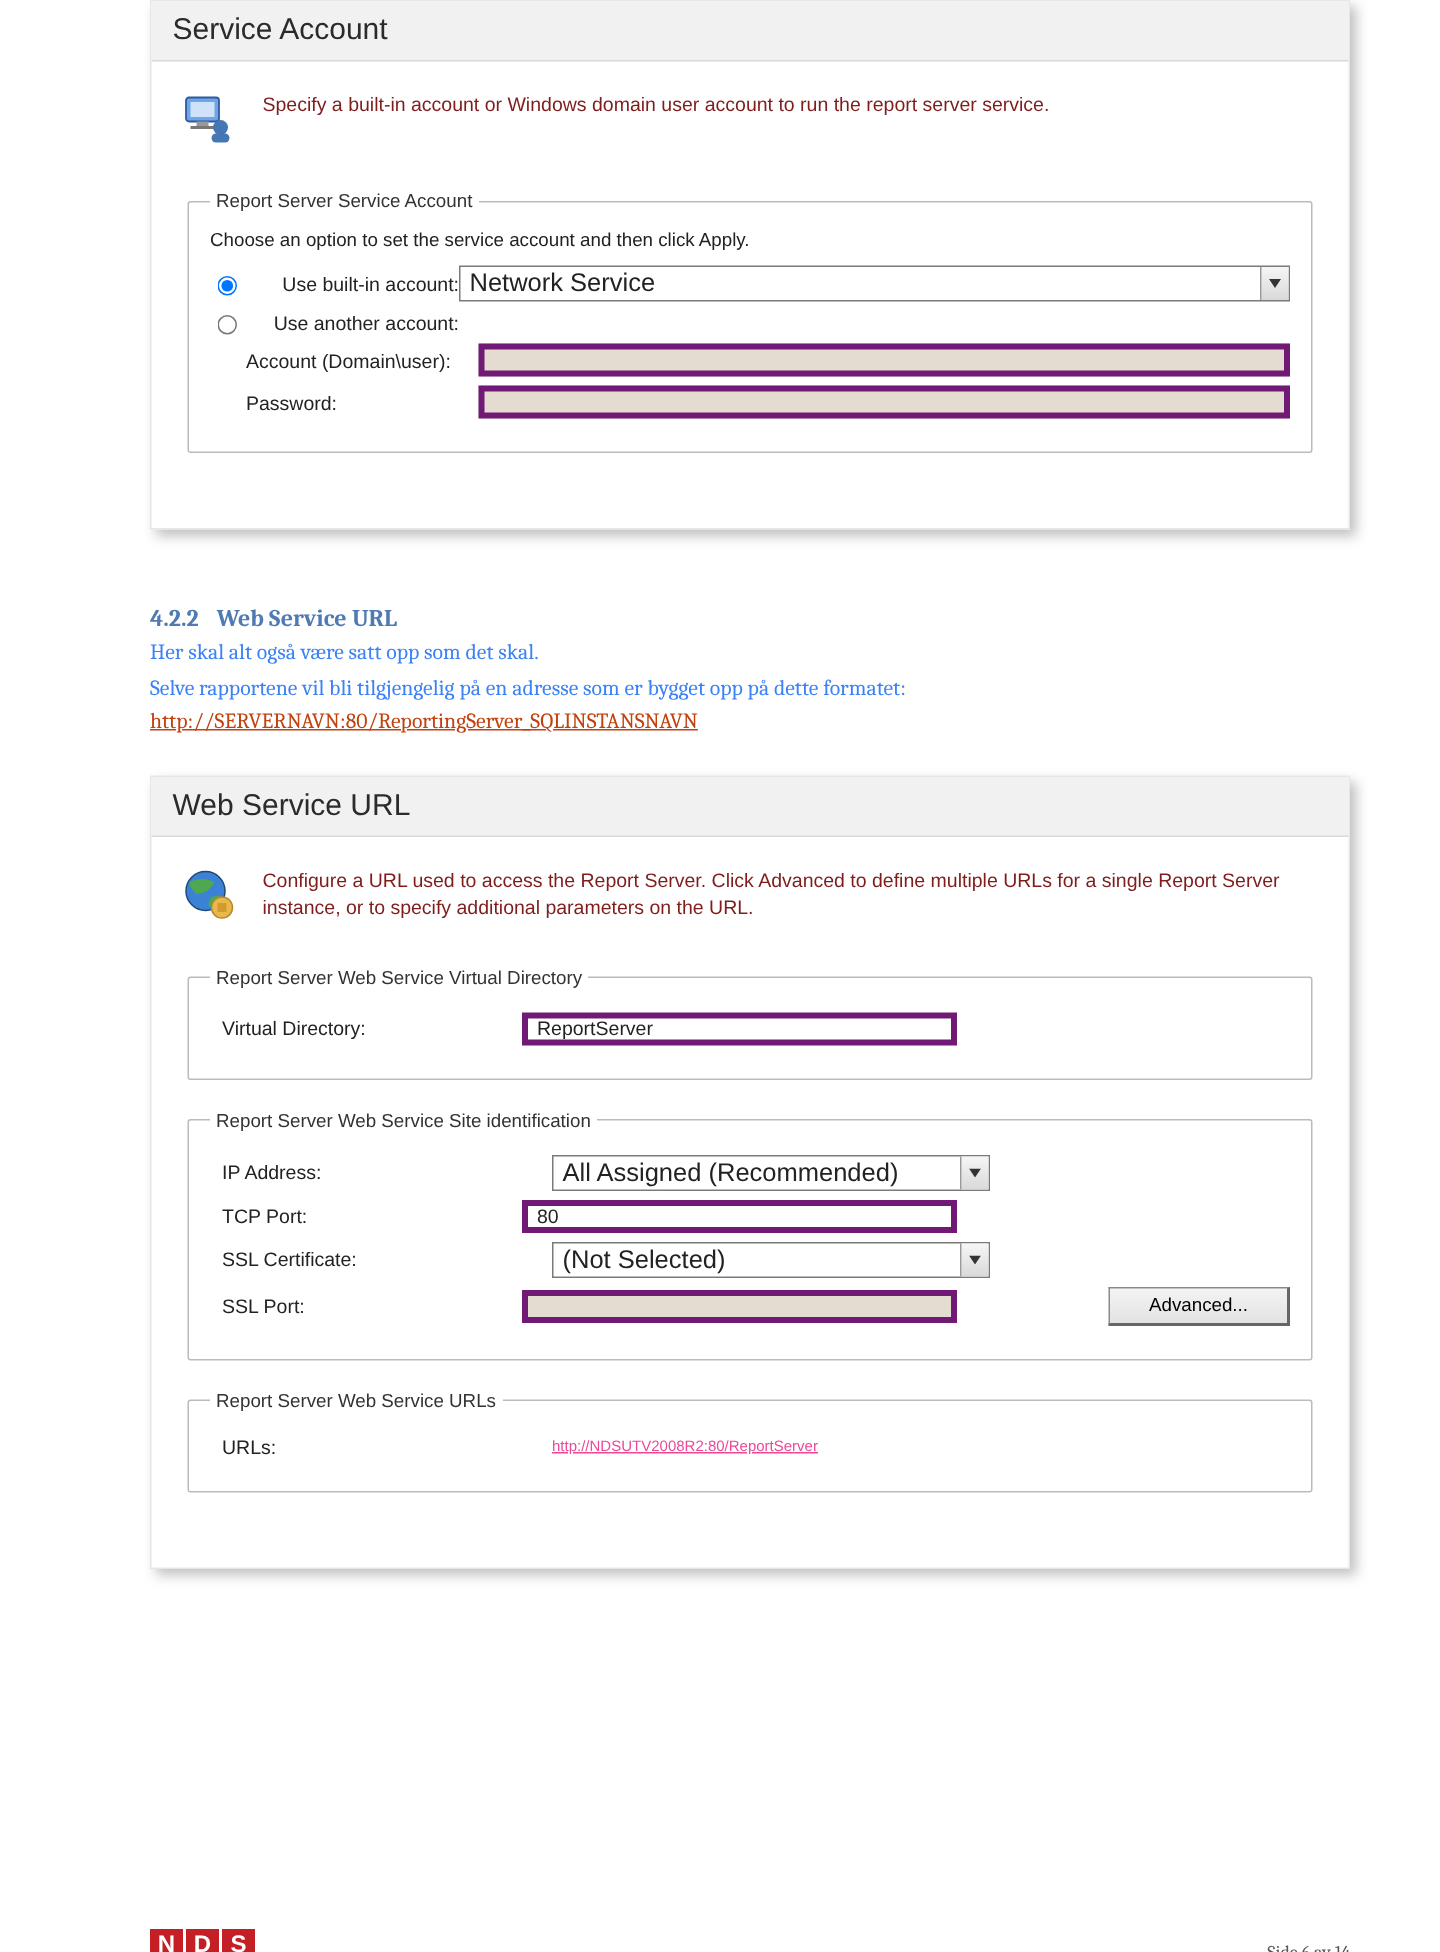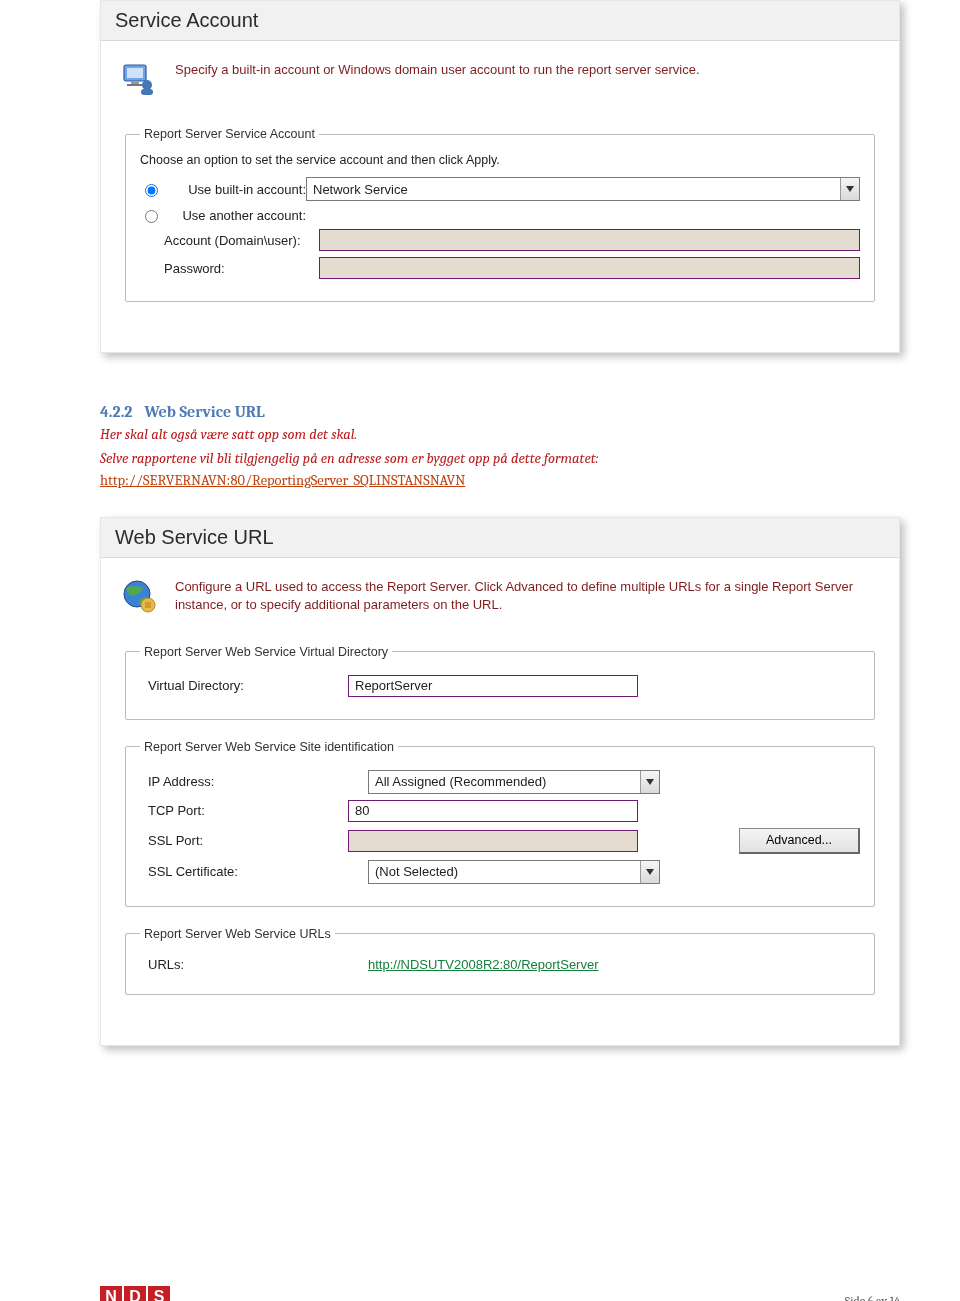--- a/index.html
+++ b/index.html
@@ -93,39 +93,39 @@
     margin-left: 8px;
   }
   .dropdown {
     flex: 1;
     border: 1px solid #7a7a7a;
     background: #fff;
     height: 22px;
     display: flex;
     align-items: center;
     position: relative;
-    font-size: 13px;
+    font-size: 17px;
   }
   .dropdown .dd-text {
     padding-left: 6px;
     flex: 1;
   }
   .dropdown .dd-btn {
     width: 18px;
     height: 100%;
     background: linear-gradient(#f6f6f6,#d9d9d9);
     border-left: 1px solid #9a9a9a;
     display: flex;
     align-items: center;
     justify-content: center;
   }
   .dd-btn svg { width: 8px; height: 6px; }
   .text-input {
     flex: 1;
-    border: 1px solid #701a75;
+    border: 4px solid #701a75;
     background: #fff;
     height: 22px;
     padding-left: 6px;
     font-size: 13px;
     display: flex;
     align-items: center;
     box-sizing: border-box;
   }
   .text-input.disabled {
     background: #e4dcd1;
@@ -136,37 +136,36 @@
     font-size: 16px;
     font-weight: bold;
     margin: 0 0 4px 0;
   }
   .doc-num {
     margin-right: 12px;
   }
   .doc-para {
     font-family: Cambria, Georgia, serif;
     font-size: 14.5px;
-    color: #b91c1c;
+    color: #3b82f6;
     line-height: 1.35;
     margin: 0 0 4px 0;
-    font-style: italic;
   }
   .doc-link {
     font-family: Cambria, Georgia, serif;
     color: #c2410c;
     text-decoration: underline;
     font-size: 14.5px;
     display: inline-block;
     margin-bottom: 28px;
   }
   .ui-link {
-    color: #15803d;
+    color: #ec4899;
     text-decoration: underline;
-    font-size: 13px;
+    font-size: 10px;
   }
   .adv-btn {
     height: 26px;
     padding: 0 26px;
     background: linear-gradient(#f4f4f4,#e2e2e2);
     border: 1px solid #8a8a8a;
     border-right: 2px solid #666;
     border-bottom: 2px solid #666;
     font-size: 12.5px;
     margin-left: auto;
@@ -323,36 +322,36 @@
         </div>
 
         <div class="row">
           <span class="field-label">TCP Port:</span>
           <div class="text-input short-txt">
               <span>80</span>
             </div>
         </div>
 
         <div class="row">
-          <span class="field-label">SSL Port:</span>
-          <div class="text-input disabled short-txt"></div>
-          <button class="adv-btn">Advanced...</button>
-        </div>
-
-        <div class="row">
           <span class="field-label">SSL Certificate:</span>
           <div class="dropdown short-dd">
             <span class="dd-text">(Not Selected)</span>
             <span class="dd-btn">
               <svg viewBox="0 0 8 6">
                   <polygon points="0,0 8,0 4,6" fill="#333"></polygon>
                 </svg>
             </span>
           </div>
         </div>
+
+        <div class="row">
+          <span class="field-label">SSL Port:</span>
+          <div class="text-input disabled short-txt"></div>
+          <button class="adv-btn">Advanced...</button>
+        </div>
       </fieldset>
 
       <fieldset class="group">
         <legend>Report Server Web Service URLs</legend>
         <div class="urls-row">
           <span class="urls-label">URLs:</span>
           <a class="ui-link">http://NDSUTV2008R2:80/ReportServer</a>
         </div>
       </fieldset>
     </div>

